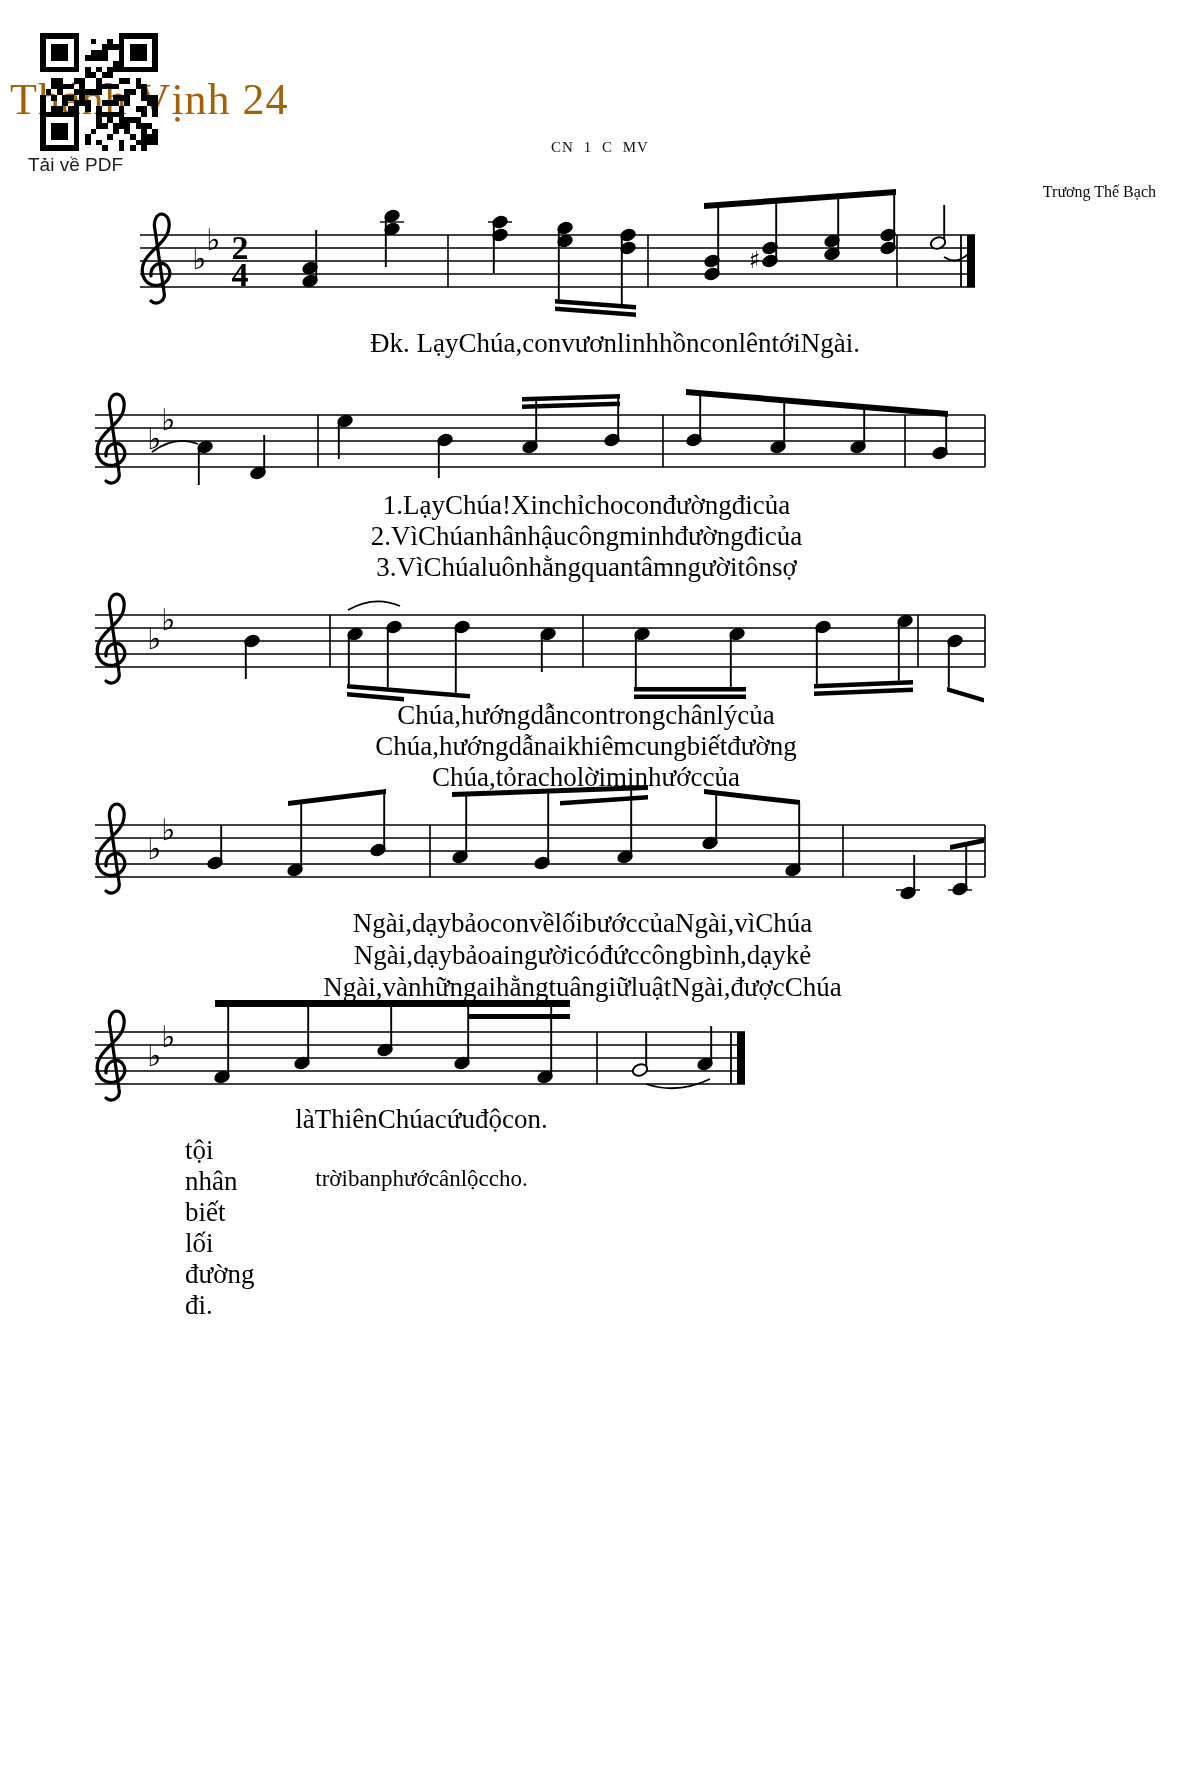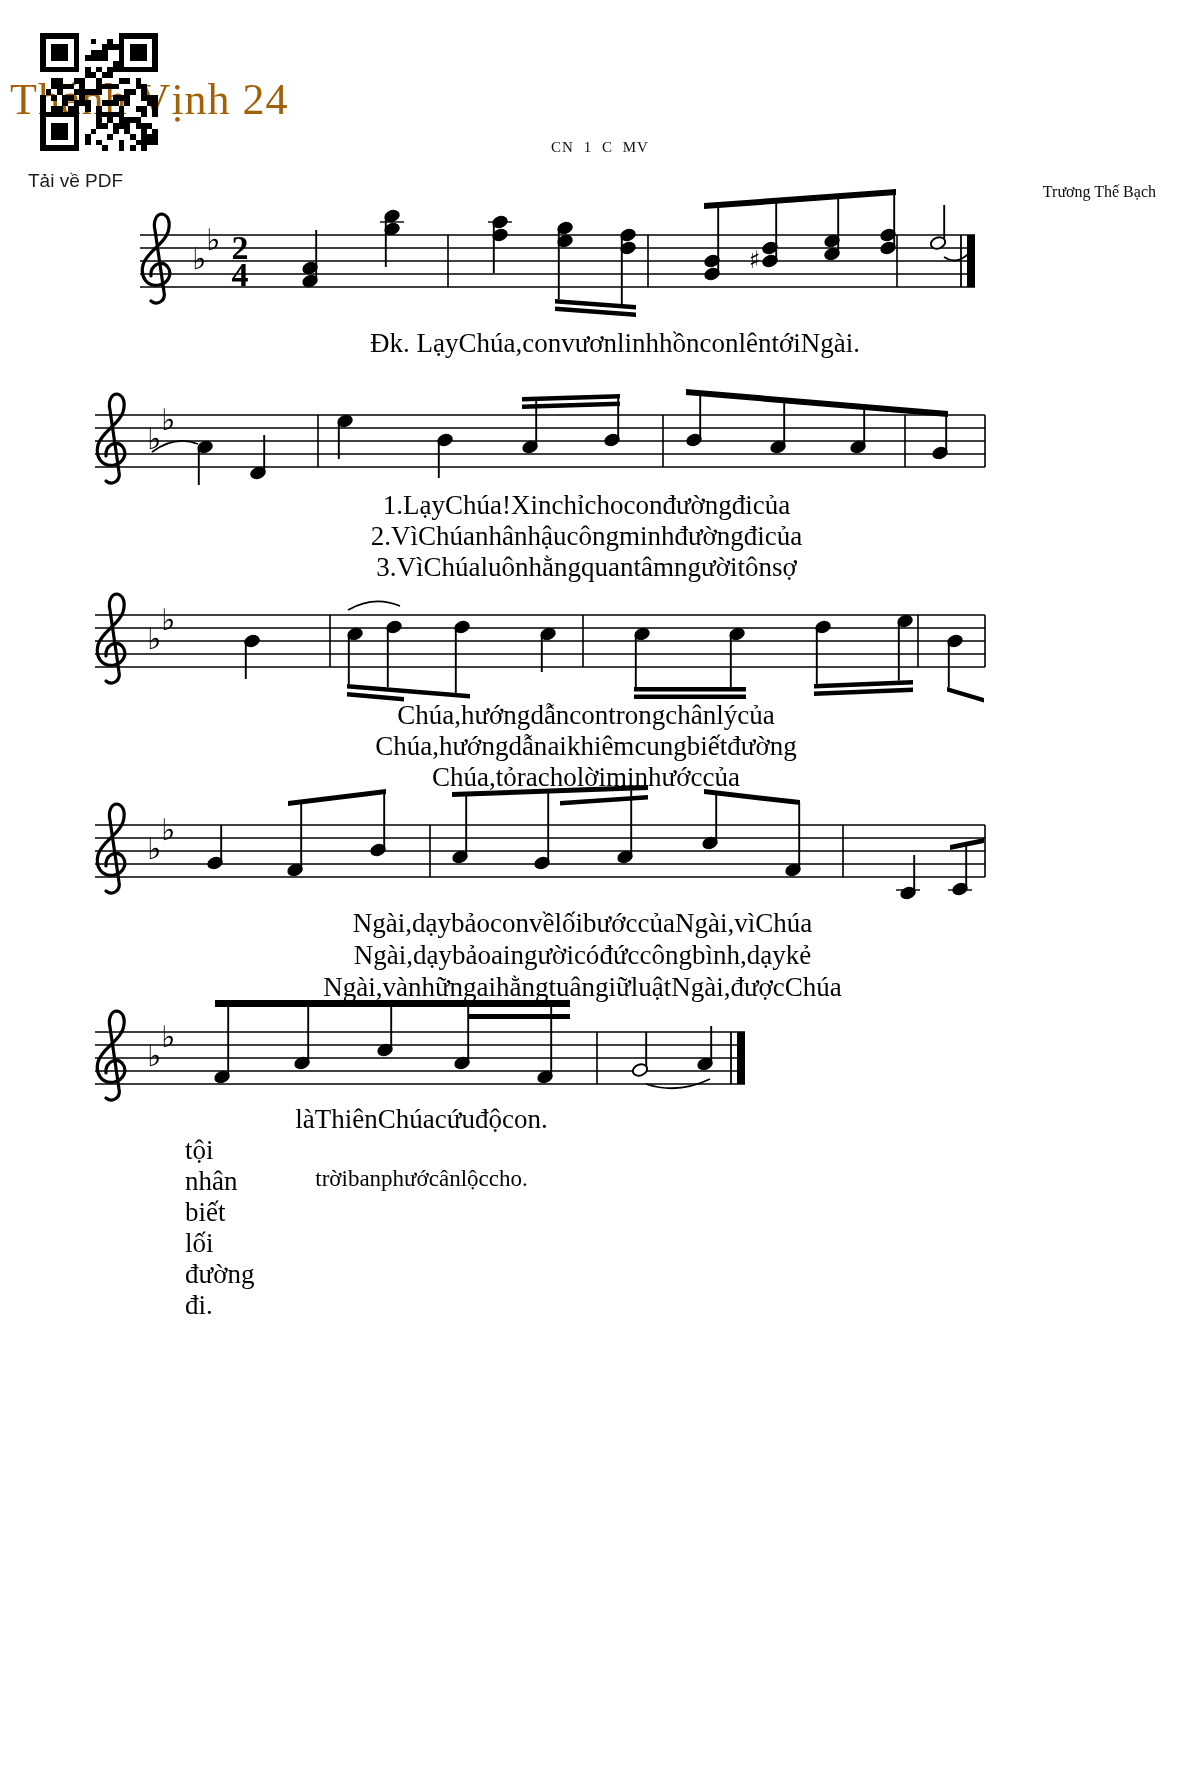--- a/index.html
+++ b/index.html
@@ -17,21 +17,21 @@
     position:absolute;top:139px;left:0;width:1200px;text-align:center;
     font-size:15px;color:#111;word-spacing:5px;letter-spacing:1px;
   }
   .composer{
     position:absolute;top:183px;right:44px;font-size:16px;color:#0b0b0b;
   }
   .qr-wrap{position:absolute;left:28px;top:33px;z-index:3;pointer-events:auto;}
   .qr-wrap svg{display:block;margin-left:12px;}
   .pdf-link{
     font-family:"Liberation Sans", sans-serif;font-size:19px;color:#1c1c1c;
-    margin-top:19px;cursor:pointer;text-decoration:none;display:inline-block;
+    margin-top:3px;cursor:pointer;text-decoration:none;display:inline-block;
   }
   .lyric-line{
     position:absolute;display:flex;justify-content:center;
     white-space:nowrap;color:#050505;
   }
   .lyric-line span{display:inline-block;}
 </style>
 </head>
 <body>
 

